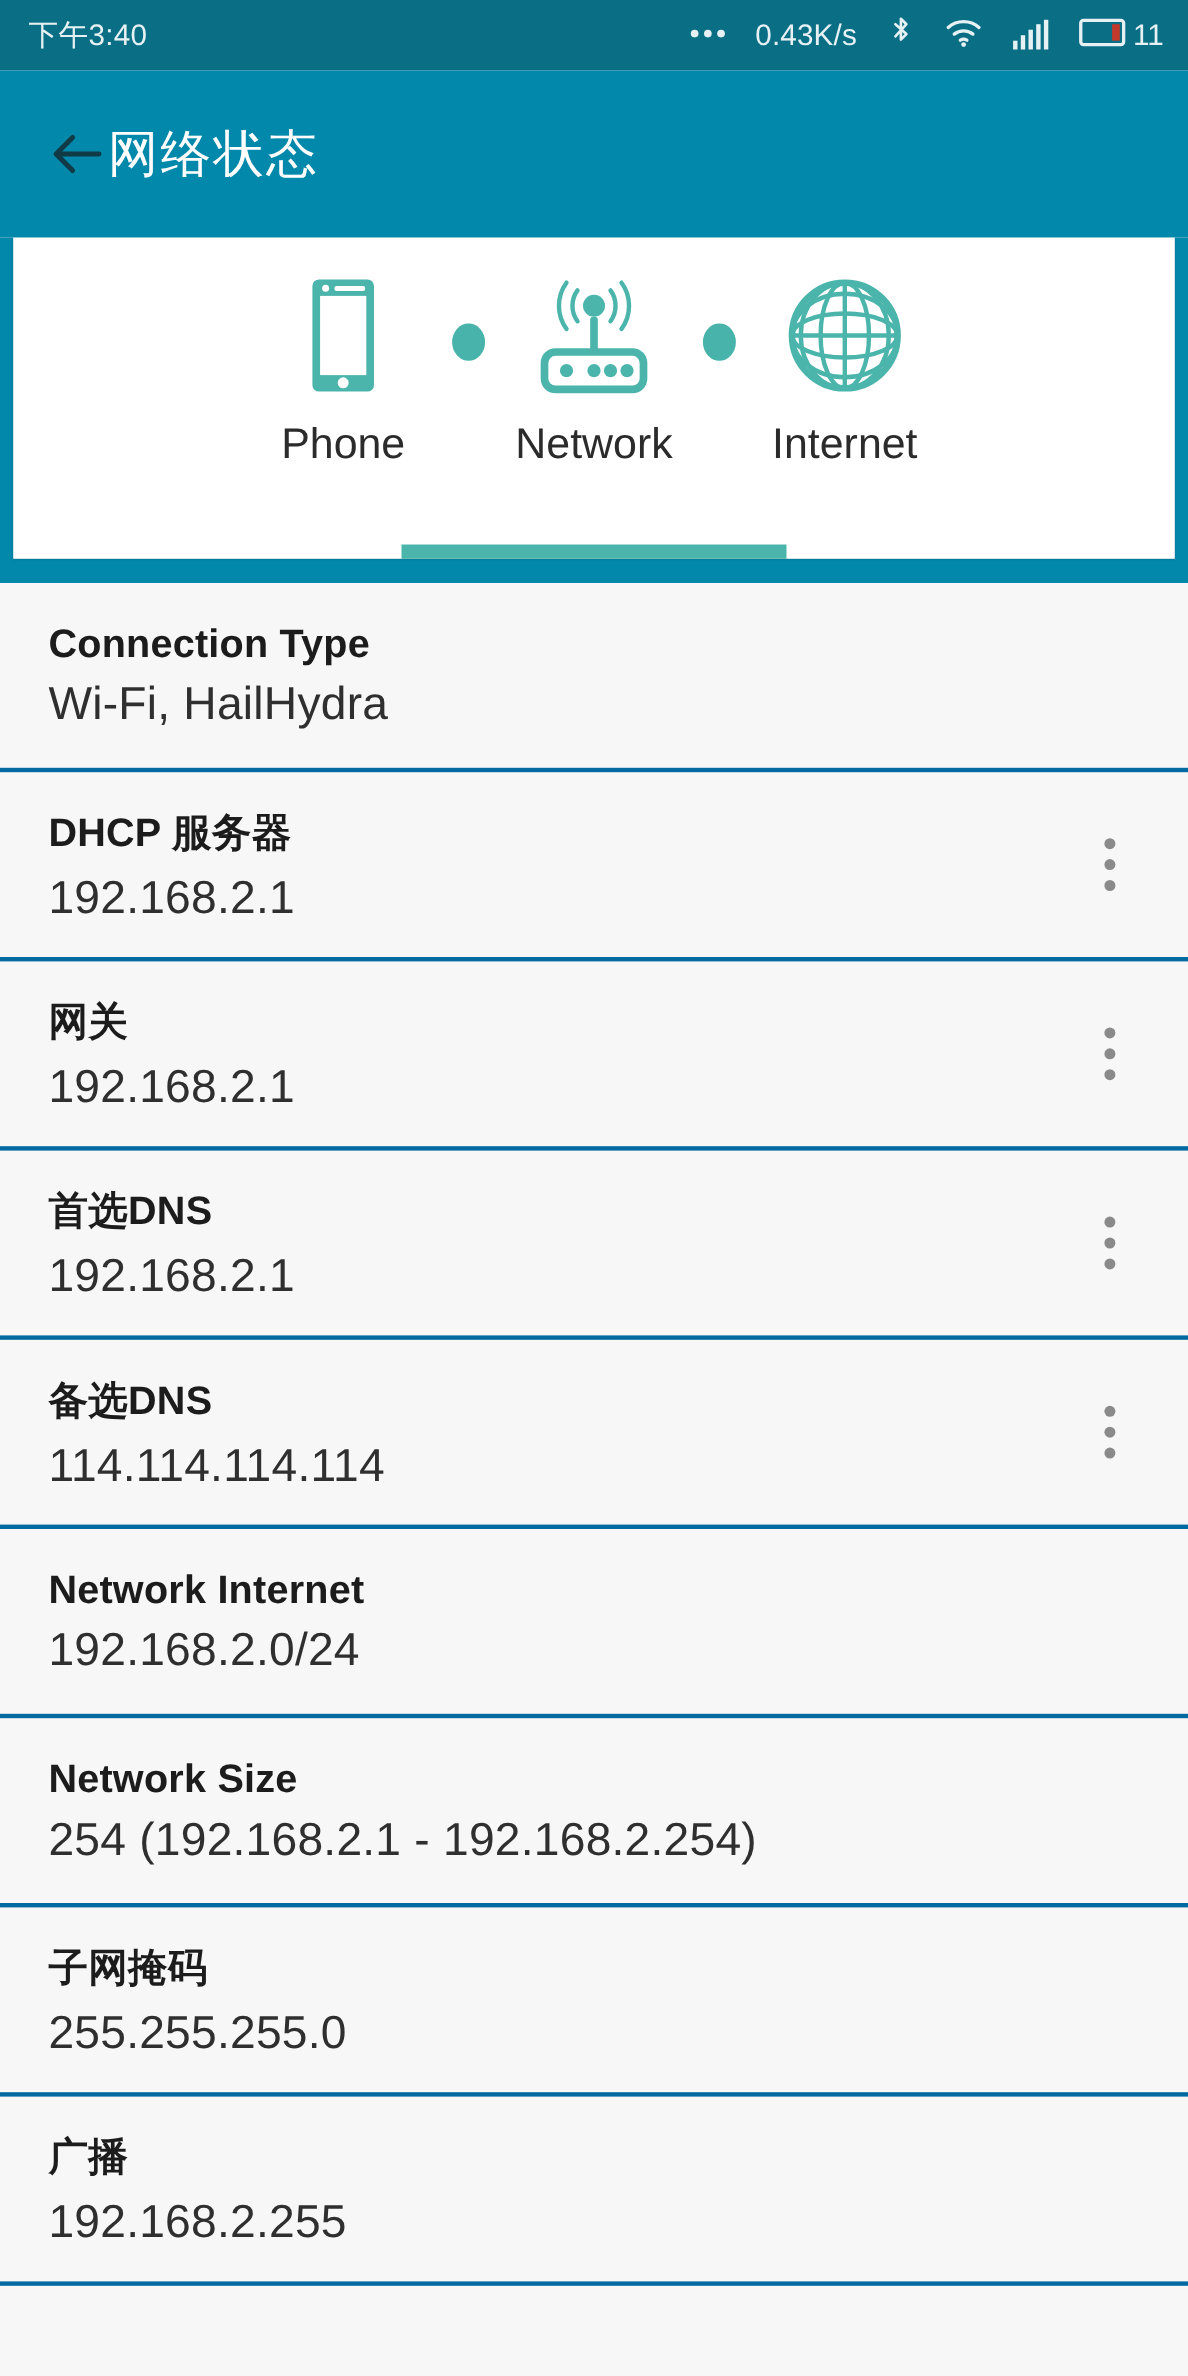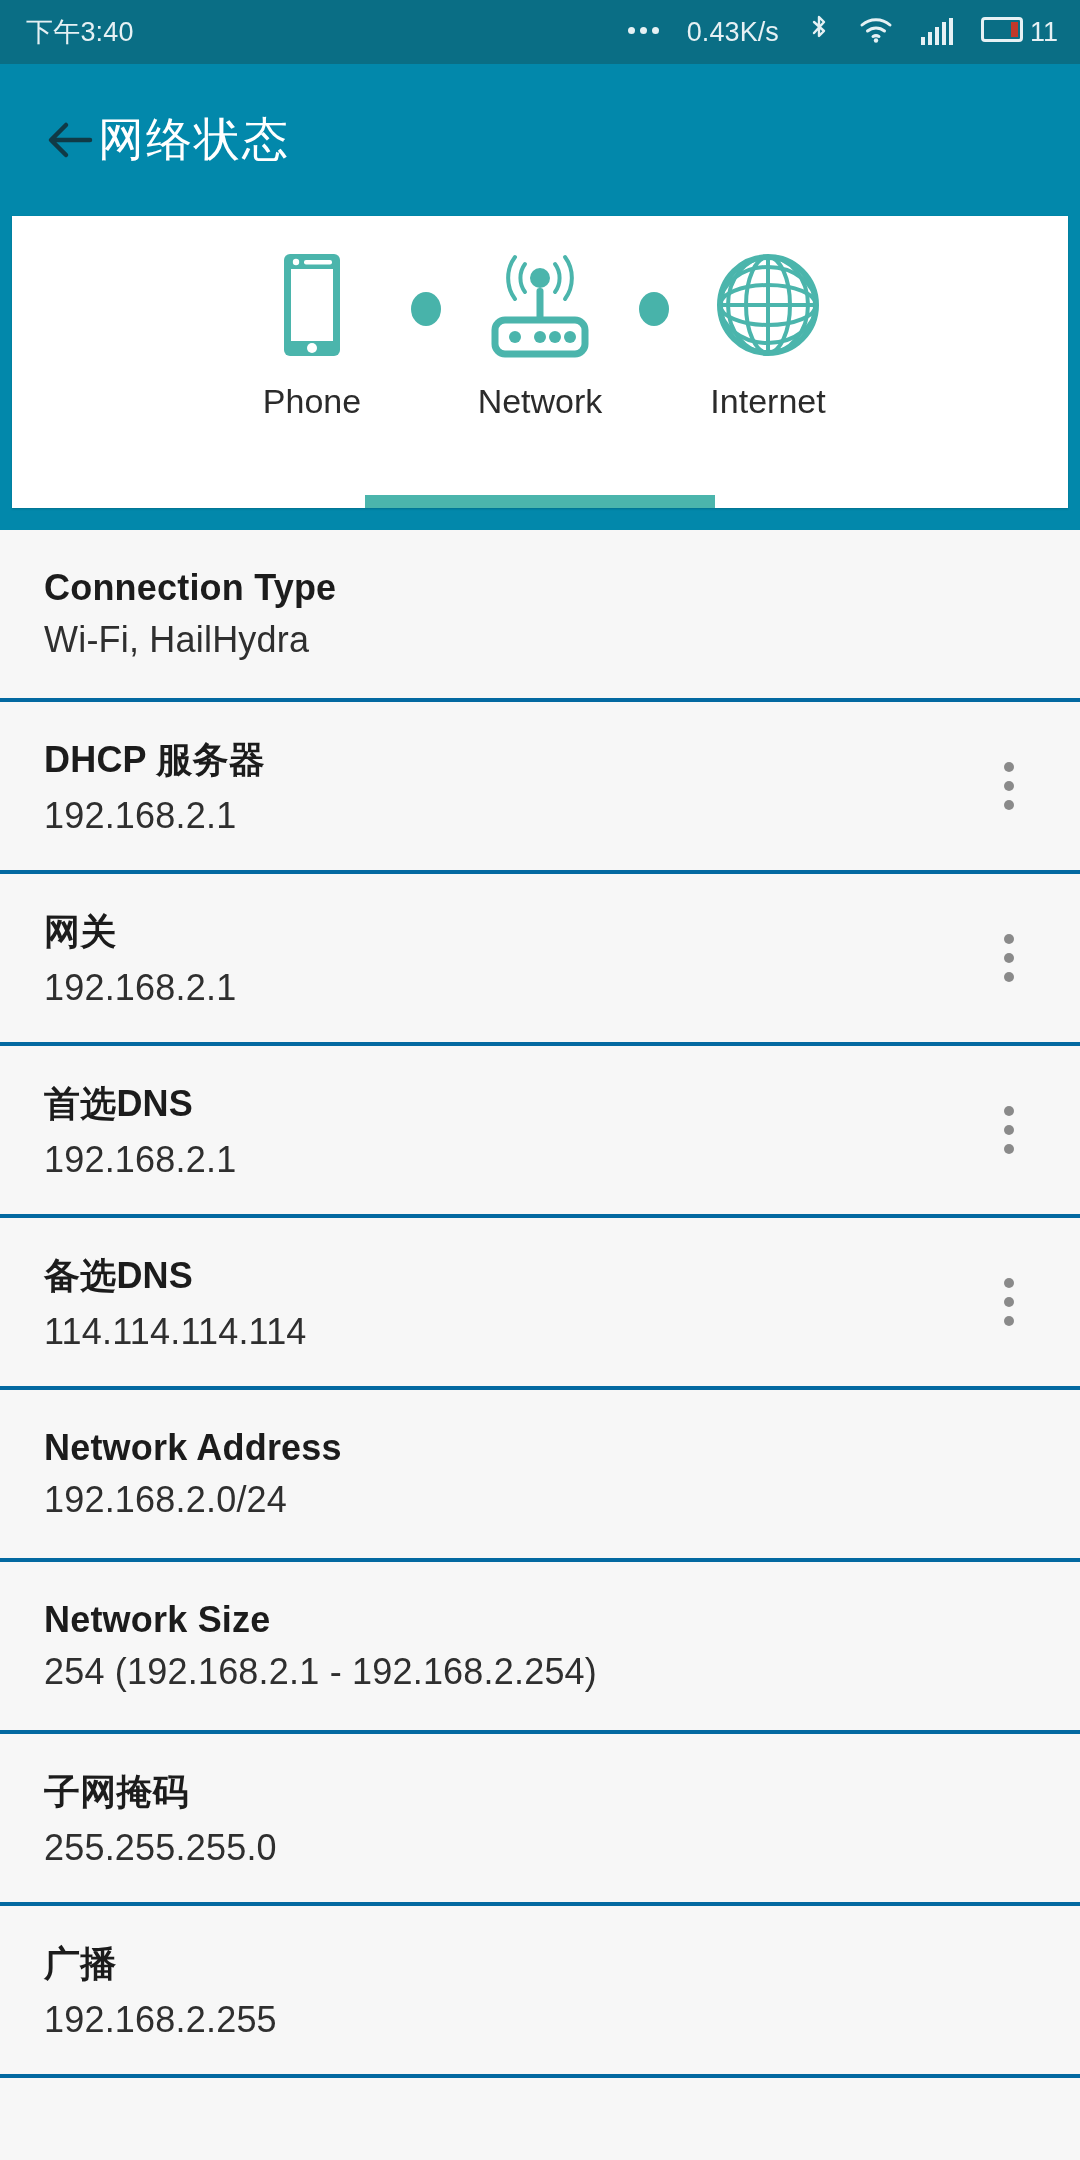--- a/index.html
+++ b/index.html
@@ -80,21 +80,21 @@
   }
   .node {
     width: 230px;
     display: flex;
     flex-direction: column;
     align-items: center;
   }
   .node .glyph { height: 110px; display: flex; align-items: center; justify-content: center; }
   .node .node-label {
     margin-top: 22px;
-    font-size: 34px;
+    font-size: 39px;
     color: #2b2b2b;
   }
   .link-dot {
     width: 30px; height: 34px; border-radius: 50%;
     background: #48b3aa;
     margin: 0 -16px 54px -16px;
     flex: 0 0 auto;
   }
   .tab-indicator {
     position: absolute;
@@ -118,21 +118,21 @@
   }
   .row:first-child { border-top: none; }
   .row-title {
     font-size: 36px;
     font-weight: bold;
     color: #1c1c1c;
     letter-spacing: .2px;
   }
   .row-value {
     margin-top: 10px;
-    font-size: 36px;
+    font-size: 42px;
     color: #2f2f2f;
     letter-spacing: .2px;
   }
   .kebab {
     position: absolute;
     right: 48px;
     top: 50%;
     transform: translateY(-50%);
     display: flex;
     flex-direction: column;
@@ -286,21 +286,21 @@
     <div class="row">
       <div class="row-title">备选DNS</div>
       <div class="row-value">114.114.114.114</div>
       <div class="kebab">
         <i></i>
         <i></i>
         <i></i>
       </div>
     </div>
     <div class="row">
-      <div class="row-title">Network Address</div>
+      <div class="row-title">Network Internet</div>
       <div class="row-value">192.168.2.0/24</div>
     </div>
     <div class="row">
       <div class="row-title">Network Size</div>
       <div class="row-value">254 (192.168.2.1 - 192.168.2.254)</div>
     </div>
     <div class="row">
       <div class="row-title">子网掩码</div>
       <div class="row-value">255.255.255.0</div>
     </div>

